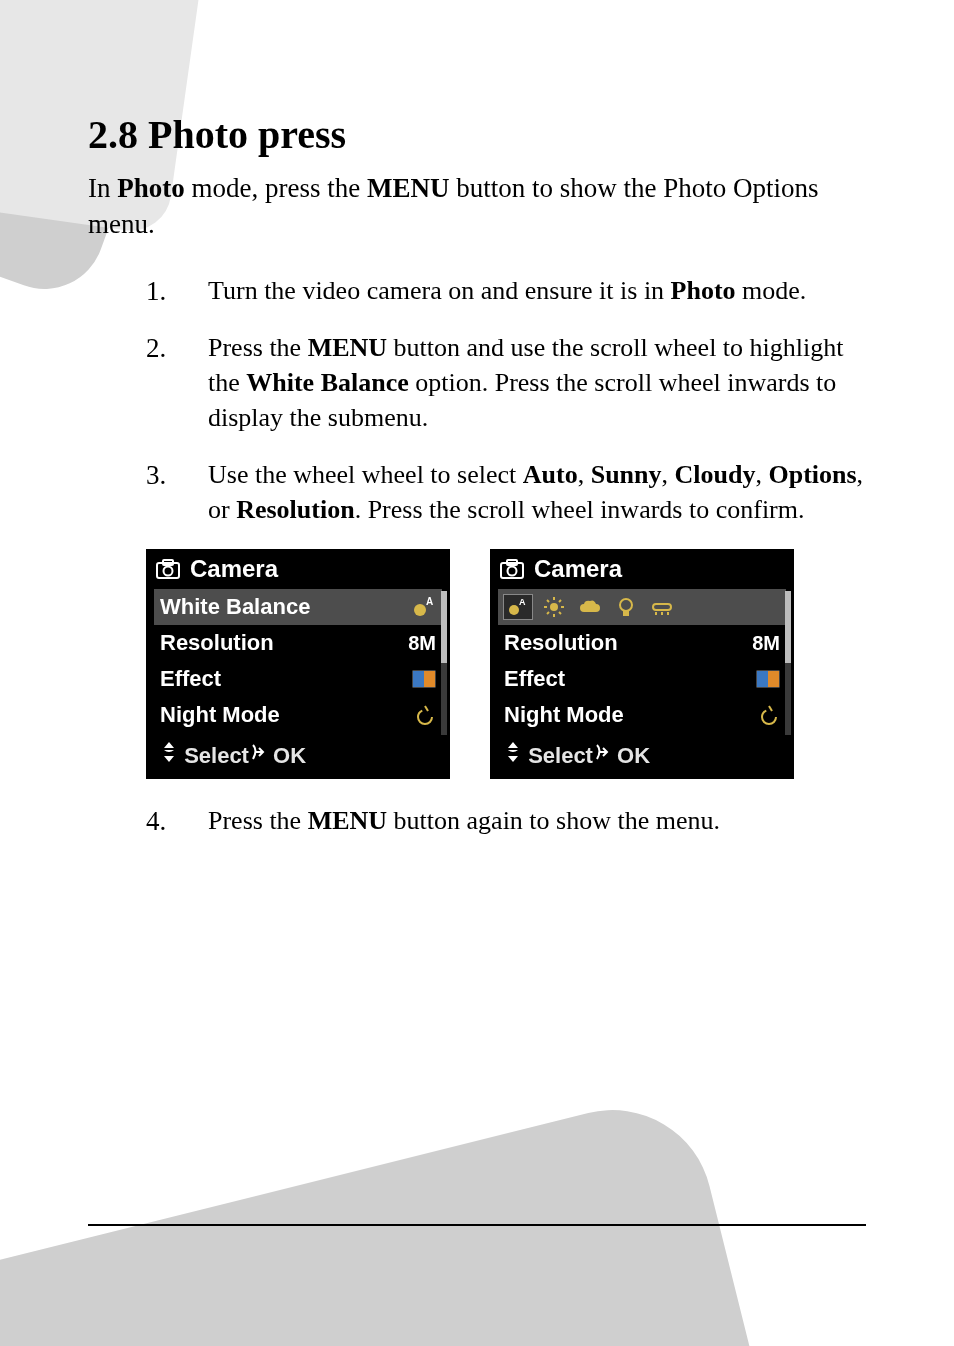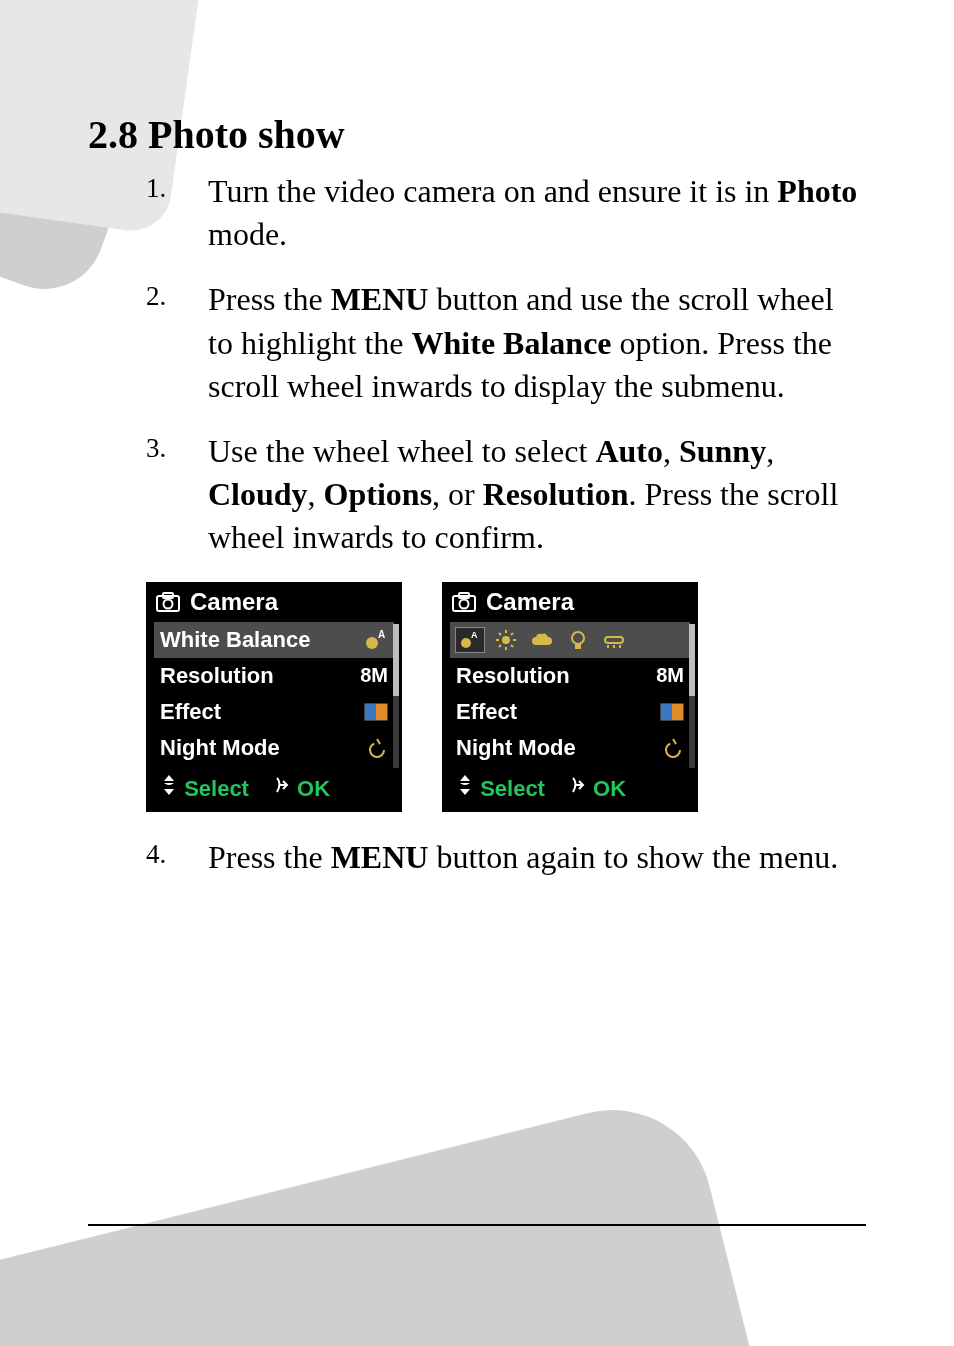--- a/index.html
+++ b/index.html
@@ -85,40 +85,40 @@
 
   ol.steps {
     list-style: none;
     counter-reset: step;
     margin: 0 0 10px 0;
     padding: 0 0 0 58px;
   }
   ol.steps > li {
     counter-increment: step;
     position: relative;
-    font-size: 32px;
+    font-size: 26px;
     line-height: 1.35;
     margin-bottom: 22px;
     padding-left: 62px;
   }
   ol.steps > li::before {
     content: counter(step) ".";
     position: absolute;
     left: 0;
     font-size: 27px;
   }
 
   .shots {
     display: flex;
     gap: 40px;
     margin: 4px 0 24px 58px;
   }
 
   .shot {
-    width: 256px;
+    width: 304px;
     background: #000;
     box-sizing: border-box;
     position: relative;
     font-family: Arial, Helvetica, sans-serif;
   }
 
   .shot .titlebar {
     display: flex;
     align-items: center;
     gap: 10px;
@@ -163,23 +163,22 @@
     left: 0;
     top: 0;
     width: 6px;
     height: 72px;
     background: #bdbdbd;
   }
 
   .shot .footer {
     display: flex;
     align-items: center;
-    gap: 24px;
     padding: 8px 10px 10px 14px;
-    color: #22c55e;
+    color: #e5e5e5;
     font-weight: bold;
     font-size: 22px;
   }
 
   .icon {
     display: inline-flex;
     align-items: center;
     justify-content: center;
   }
 
@@ -211,23 +210,26 @@
 
 <div class="corner top"></div>
 <div class="corner top2"></div>
 <div class="corner bottom"></div>
 
 <div class="page">
 
   <h1 class="section">
     <span>2.8</span>
     <span> </span>
-    <span>Photo show</span>
+    <span>Photo press</span>
   </h1>
 
+  <p class="intro">
+    <span>In </span><b>Photo</b><span> mode, press the </span><b>MENU</b><span> button to show the Photo Options menu.</span>
+  </p>
 
 
 
   <ol class="steps">
     <li>
       <span>Turn the video camera on and ensure it is in </span><b>Photo</b><span> mode.</span>
     </li>
     <li>
       <span>Press the </span><b>MENU</b><span> button and use the scroll wheel to highlight the </span><b>White Balance</b><span> option. Press the scroll wheel inwards to display the submenu.</span>
     </li>

